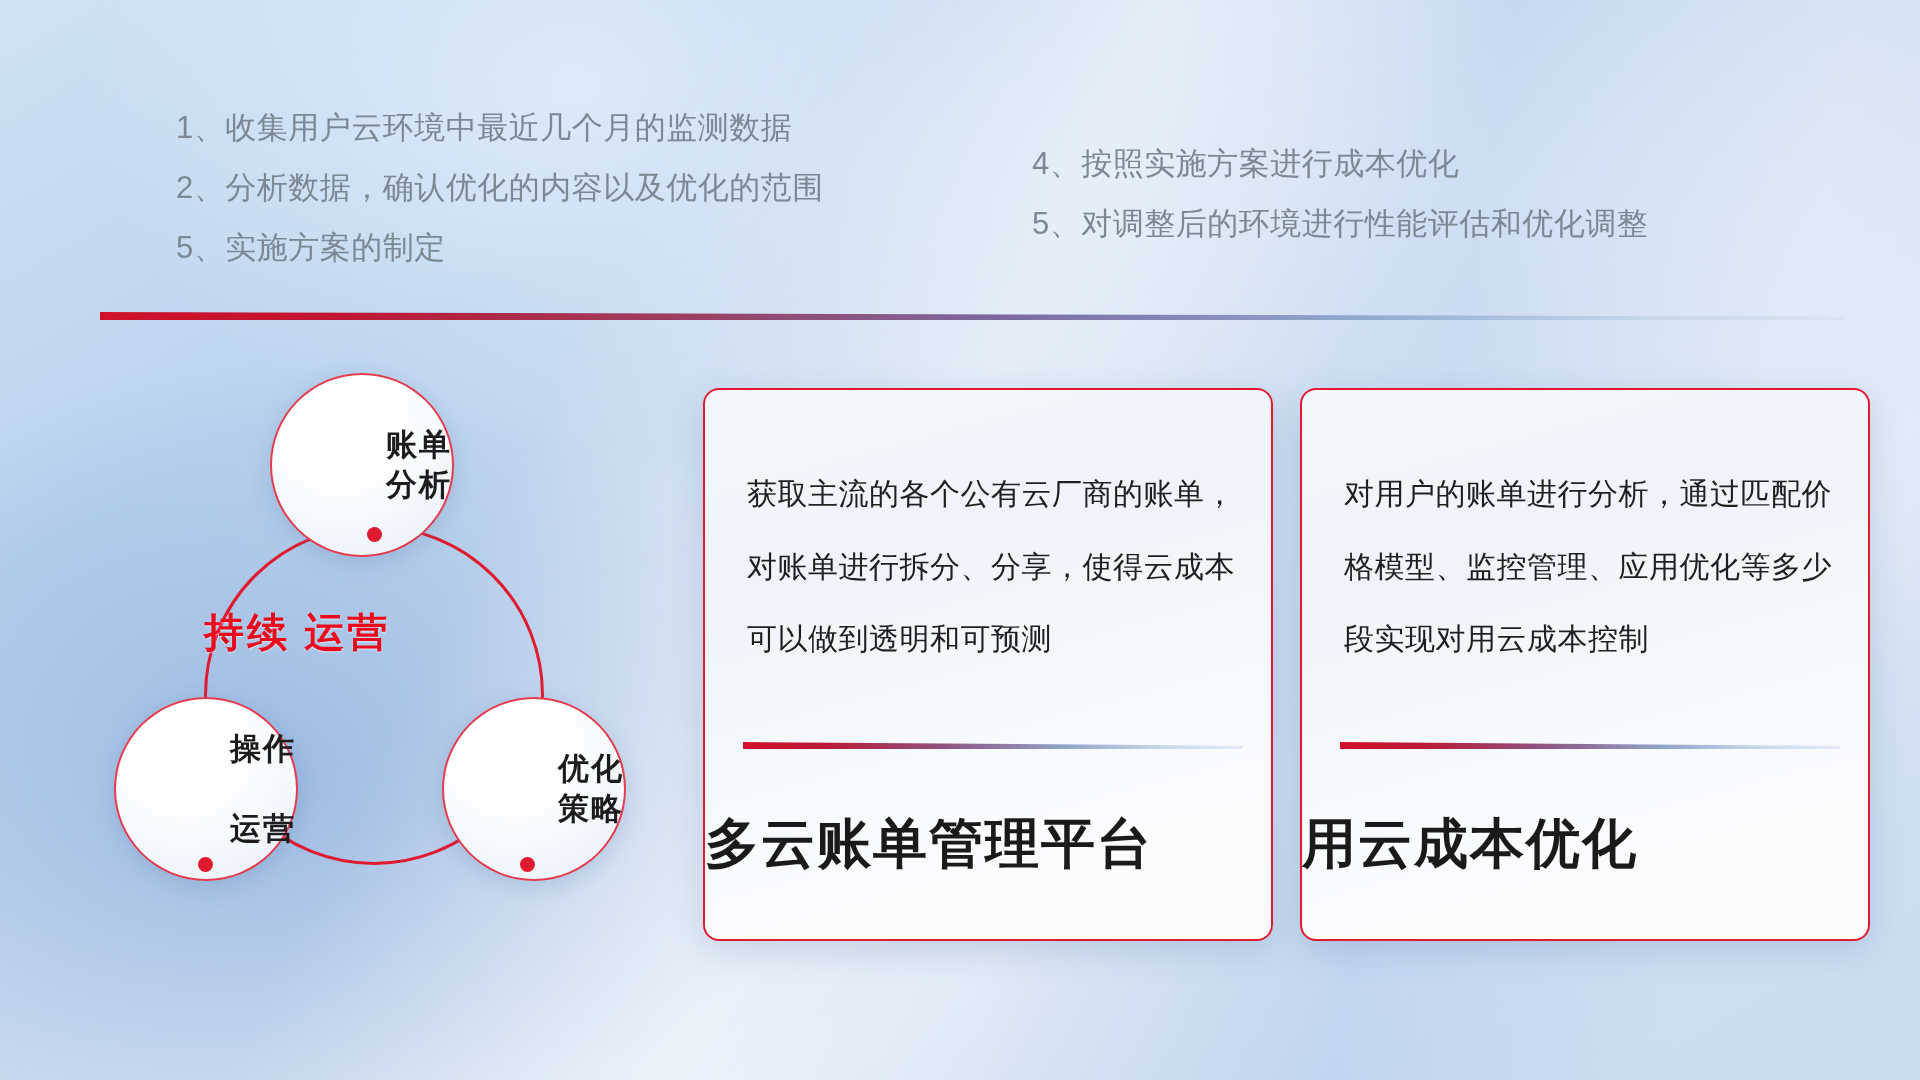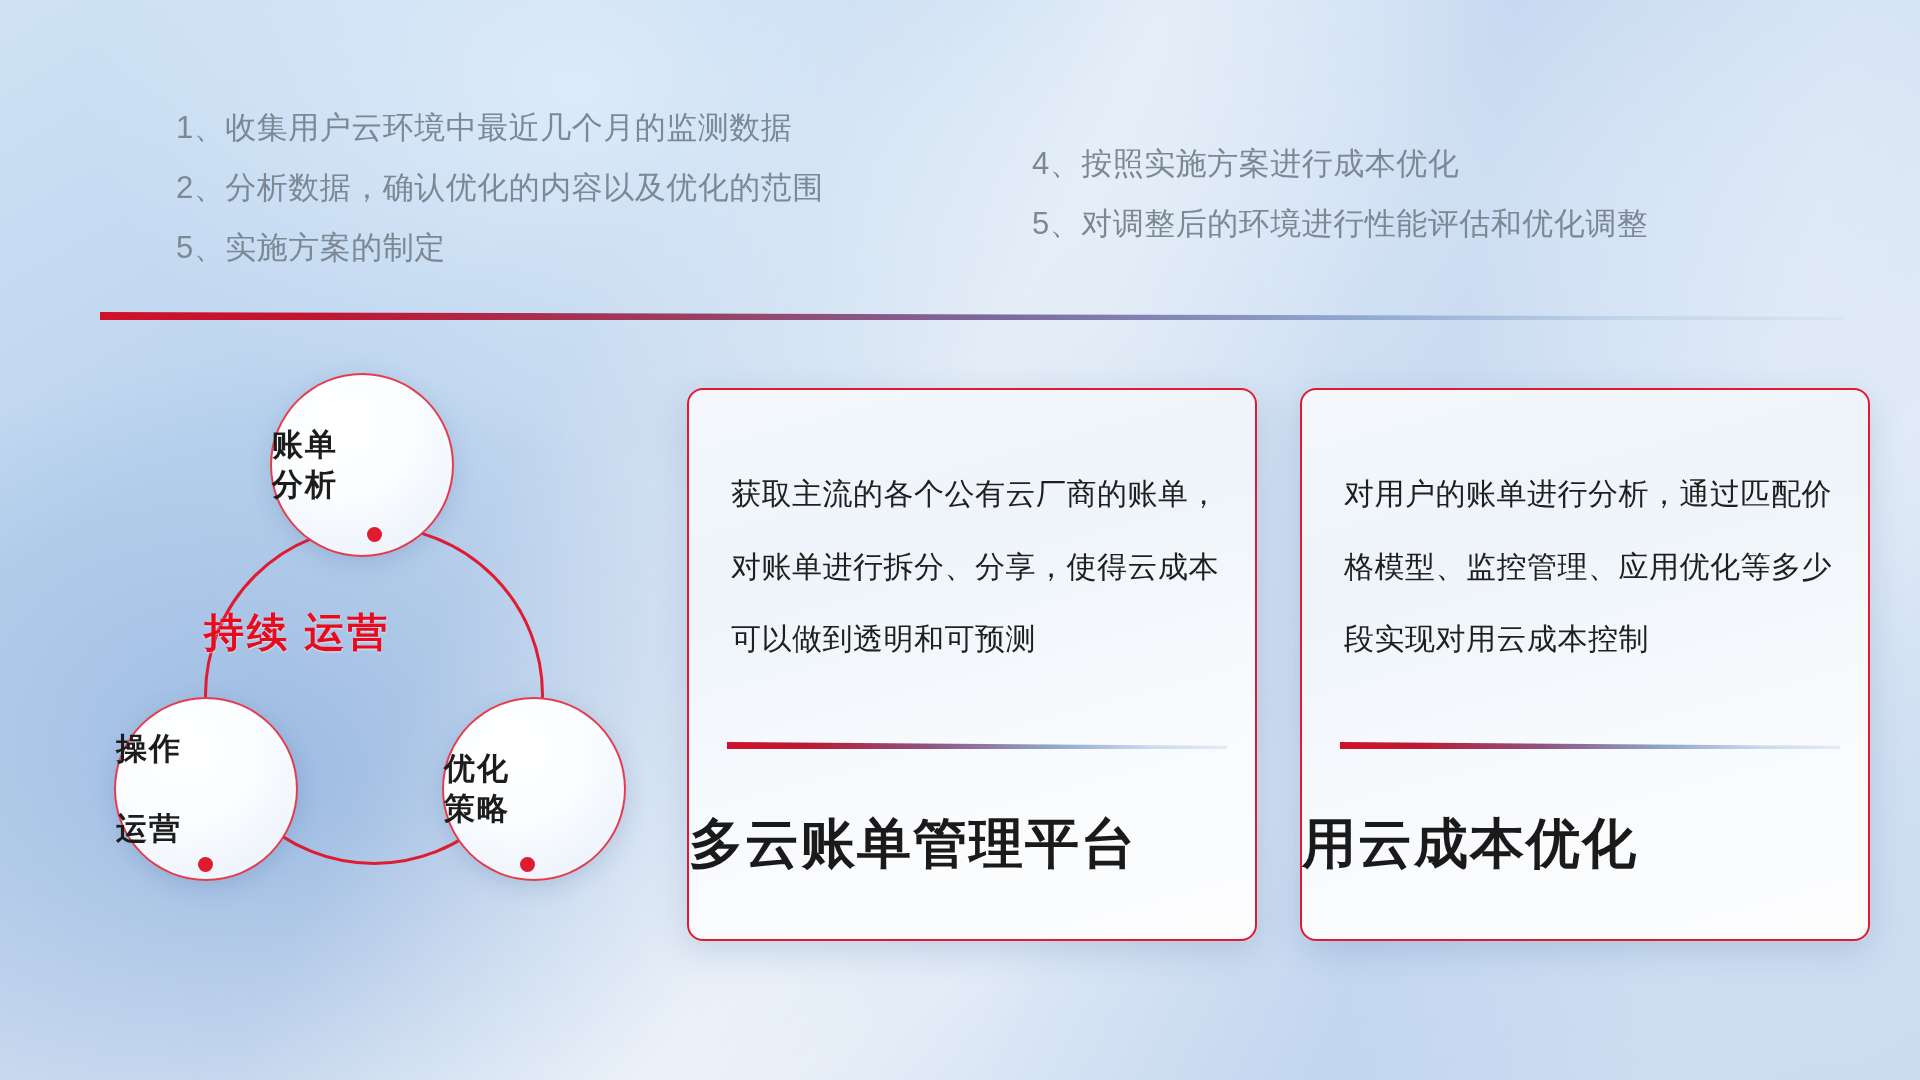--- a/index.html
+++ b/index.html
@@ -89,21 +89,21 @@
   }
   .bubble {
     position: absolute;
     border-radius: 50%;
     border: 2px solid rgba(224,27,48,0.85);
     box-sizing: border-box;
     background: radial-gradient(circle at 38% 28%, #ffffff 0%, #fbfdff 42%, #eef4fb 78%, #e3ecf7 100%);
     box-shadow: 0 6px 22px rgba(70,110,160,0.22), inset 0 2px 8px rgba(255,255,255,0.9);
     display: flex;
     flex-direction: column;
-    align-items: flex-start;
+    align-items: flex-end;
     justify-content: center;
     color: #1c1c1c;
     font-size: 31px;
     font-weight: bold;
     line-height: 1.30;
   }
   .bubble span { display: block; letter-spacing: 2px; }
   .bubble.top    { left: 174px; top: 18px;  width: 184px; height: 184px; }
   .bubble.bleft  { left: 18px;  top: 342px; width: 184px; height: 184px; gap: 40px; }
   .bubble.bright { left: 346px; top: 342px; width: 184px; height: 184px; }
@@ -139,21 +139,21 @@
     top: 388px;
     width: 570px;
     height: 553px;
     border-radius: 16px;
     border: 2px solid #e01b30;
     box-sizing: border-box;
     background: linear-gradient(165deg, #f4f8fc 0%, #eef4fa 30%, #f7fafd 60%, #fdfdfe 100%);
     box-shadow: 0 10px 34px rgba(60,100,150,0.20);
     overflow: hidden;
   }
-  .card.one { left: 687px; }
+  .card.one { left: 703px; }
   .card.two { left: 1300px; padding-left: 32px; }
 
   .card-body {
     position: absolute;
     left: 42px;
     right: 36px;
     top: 68px;
     font-size: 30px;
     color: #1f1f1f;
     line-height: 2.42;

